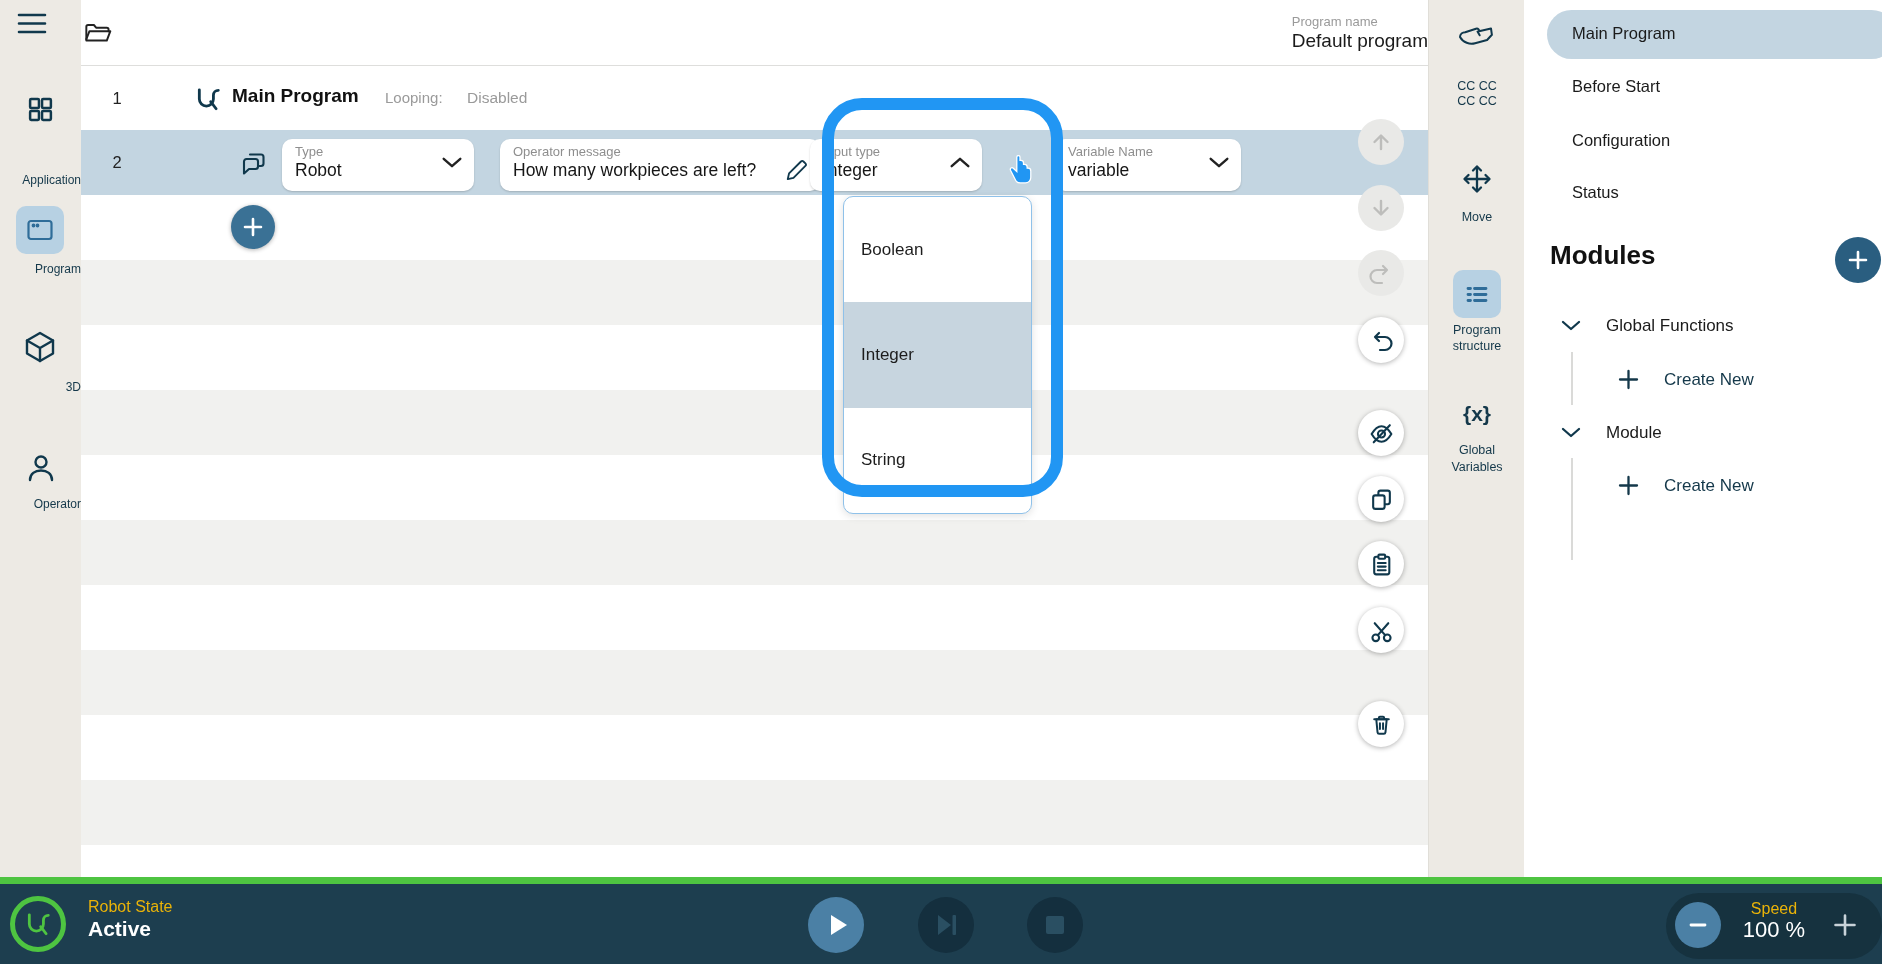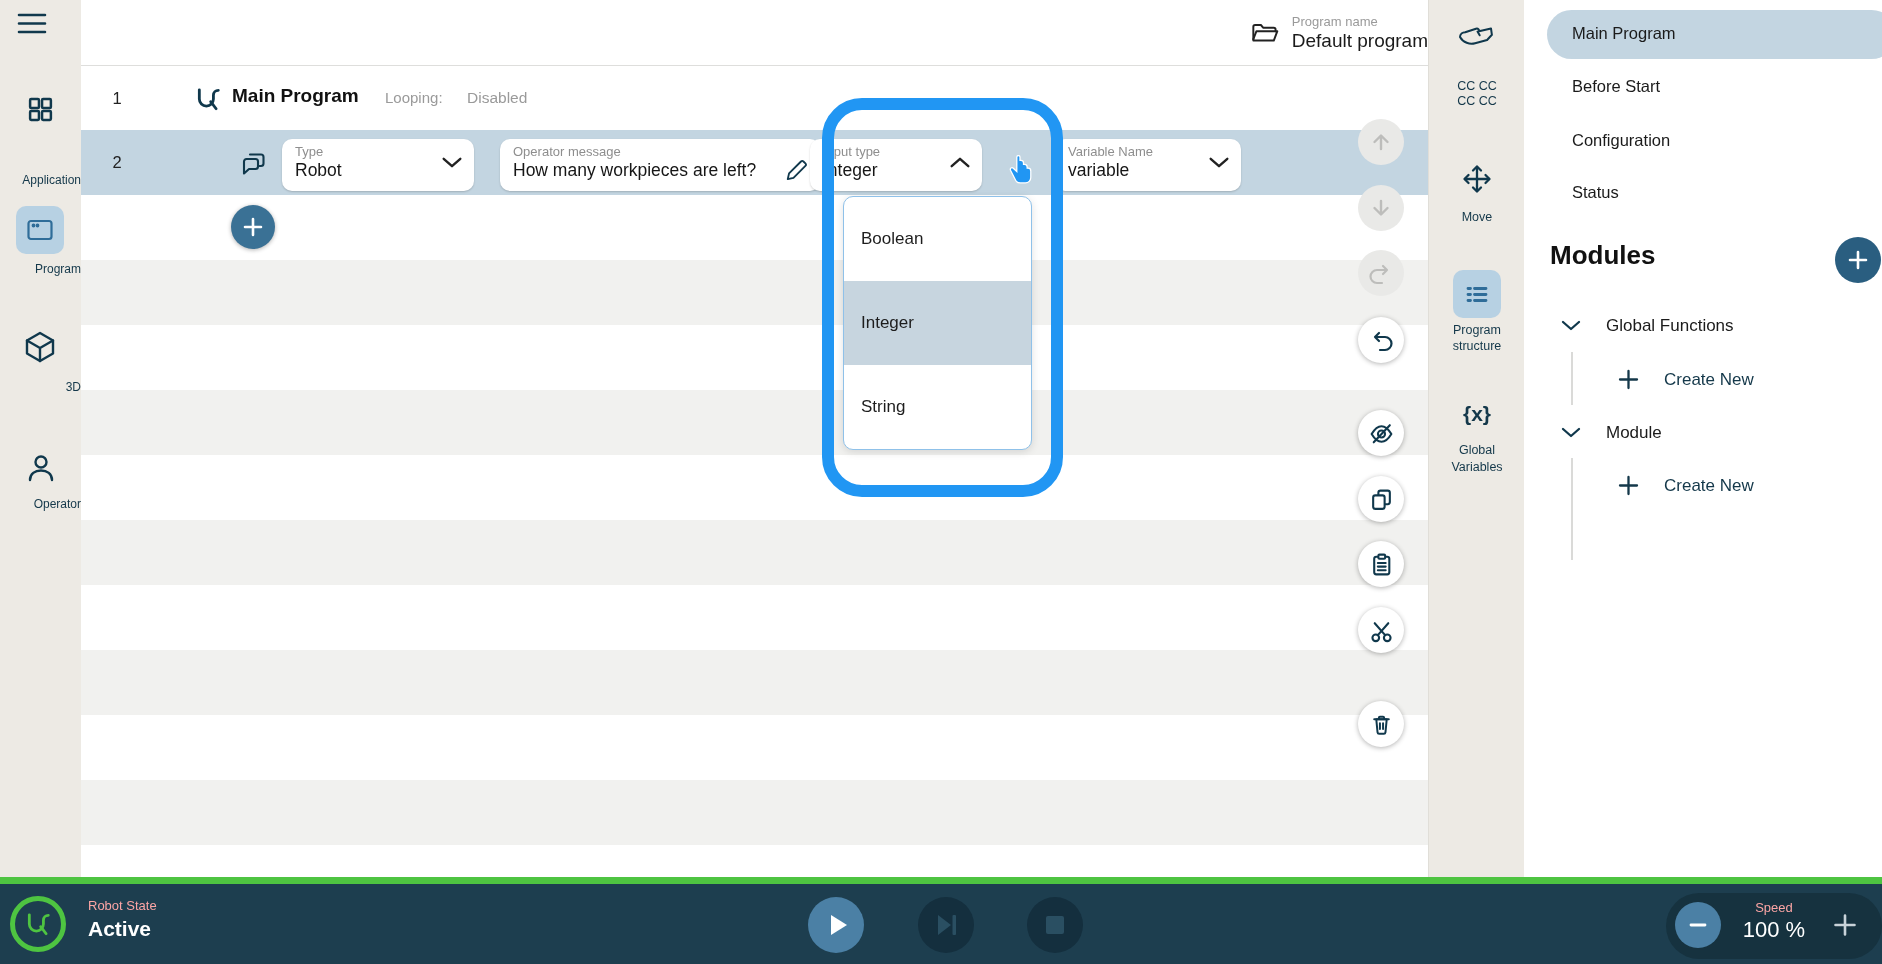--- a/index.html
+++ b/index.html
@@ -8,39 +8,39 @@
   .app { position:relative; width:1882px; height:964px; overflow:hidden; background:#fff; }
   .abs { position:absolute; }
 
   
   .sidebar { position:absolute; left:0; top:0; width:81px; height:877px; background:#EDEAE4; z-index:3; }
   .side-label { position:absolute; width:81px; text-align:right; font-size:12px; color:#14384A; }
   .side-tile { position:absolute; left:16px; width:48px; height:48px; border-radius:10px; background:#B7D1E3; display:flex; align-items:center; justify-content:center; }
 
   
   .program-area { position:absolute; left:81px; top:0; width:1347px; height:877px; background:#fff; z-index:1; }
-  .pa-header { position:absolute; left:0; top:0; width:100%; height:66px; background:#fff; border-bottom:1px solid #DEDEDC; display:flex; align-items:center; justify-content:flex-end; gap:12px; }
+  .pa-header { position:absolute; left:0; top:0; width:100%; height:66px; background:#fff; border-bottom:1px solid #DEDEDC; display:flex; align-items:center; justify-content:space-between; gap:12px; }
   .ph-label { font-size:13px; color:#9A9A9A; }
   .ph-name { font-size:19px; color:#1b1b1b; margin-top:1px; }
   .row1 { position:absolute; left:0; top:66px; width:100%; height:64px; background:#fff; }
   .row2 { position:absolute; left:0; top:130px; width:100%; height:65px; background:#C3D5E1; }
   .rownum { position:absolute; left:24px; top:0; height:100%; width:24px; display:flex; align-items:center; justify-content:center; font-size:16.5px; color:#222; }
   .plusrow { position:absolute; left:0; top:195px; width:100%; height:65px; background:#fff; }
   .stripe { position:absolute; left:0; width:100%; height:65px; background:#F1F1EF; }
   .add-btn { position:absolute; left:150px; top:205px; width:44px; height:44px; border-radius:50%; background:#3A7195; display:flex; align-items:center; justify-content:center; box-shadow:0 1px 4px rgba(0,0,0,.3); cursor:pointer; }
 
   
   .field { position:absolute; top:9px; height:52px; background:#fff; border-radius:10px; box-shadow:0 1px 2px rgba(0,0,0,.18); padding:6px 12px 0 13px; }
   .f-label { font-size:13px; color:#8E8E8E; line-height:14px; white-space:nowrap; }
   .f-value { font-size:17.5px; color:#161616; line-height:22px; white-space:nowrap; }
   .f-chev { position:absolute; right:10px; top:16px; }
   .f-pencil { position:absolute; right:8px; top:11px; }
 
   
-  .dd-list { position:absolute; left:843px; top:196px; width:189px; height:254px; background:#fff; border:1px solid #8FC1E9; border-radius:10px; overflow:hidden; z-index:10; box-shadow:0 2px 8px rgba(0,0,0,.12); display:flex; flex-direction:column; }
+  .dd-list { position:absolute; left:843px; top:196px; width:189px; height:318px; background:#fff; border:1px solid #8FC1E9; border-radius:10px; overflow:hidden; z-index:10; box-shadow:0 2px 8px rgba(0,0,0,.12); display:flex; flex-direction:column; }
   .dd-opt { flex:1; display:flex; align-items:center; padding-left:17px; font-size:17px; color:#1d1d1d; cursor:pointer; }
   .dd-opt.sel { background:#C7D5DF; }
 
   
   .tut-box { position:absolute; left:822px; top:98px; width:241px; height:399px; border:12px solid #2196F3; border-radius:40px; z-index:11; pointer-events:none; }
   .cursor { position:absolute; left:1006px; top:155px; z-index:12; }
 
   
   .act { position:absolute; left:1358px; width:46px; height:46px; border-radius:50%; display:flex; align-items:center; justify-content:center; z-index:4; }
   .act.on { background:#fff; box-shadow:0 1px 5px rgba(0,0,0,.3); cursor:pointer; }
@@ -61,21 +61,21 @@
   .rp-title { position:absolute; left:26px; top:240px; font-size:26px; font-weight:bold; color:#111; }
   .rp-plus { position:absolute; left:311px; top:237px; width:46px; height:46px; border-radius:50%; background:#2A5E80; display:flex; align-items:center; justify-content:center; cursor:pointer; }
   .rp-group-label { position:absolute; left:82px; font-size:17px; color:#1b1b1b; cursor:pointer; white-space:nowrap; }
   .rp-vline { position:absolute; left:47px; width:2px; background:#DADAD8; }
   .rp-create { position:absolute; left:93px; display:flex; align-items:center; gap:24px; cursor:pointer; }
   .rp-create span { font-size:17px; color:#14384A; white-space:nowrap; }
 
   
   .footer { position:absolute; left:0; top:877px; width:1882px; height:87px; background:#1D3E4F; border-top:7px solid #4EC441; z-index:20; }
   .fc { position:absolute; border-radius:50%; display:flex; align-items:center; justify-content:center; }
-  .f-sub { font-size:13px; color:#fca5a5; }
+  .f-sub { font-size:16px; color:#eab308; }
   .f-big { font-size:21px; font-weight:bold; color:#fff; }
   .speed-pill { position:absolute; left:1666px; top:9px; width:216px; height:66px; background:#16323F; border-radius:33px; }
 </style>
 </head>
 <body>
 
 <div class="app">
 
   <aside class="sidebar">
     <div class="abs" style="left:16px; top:10px; cursor:pointer;">

